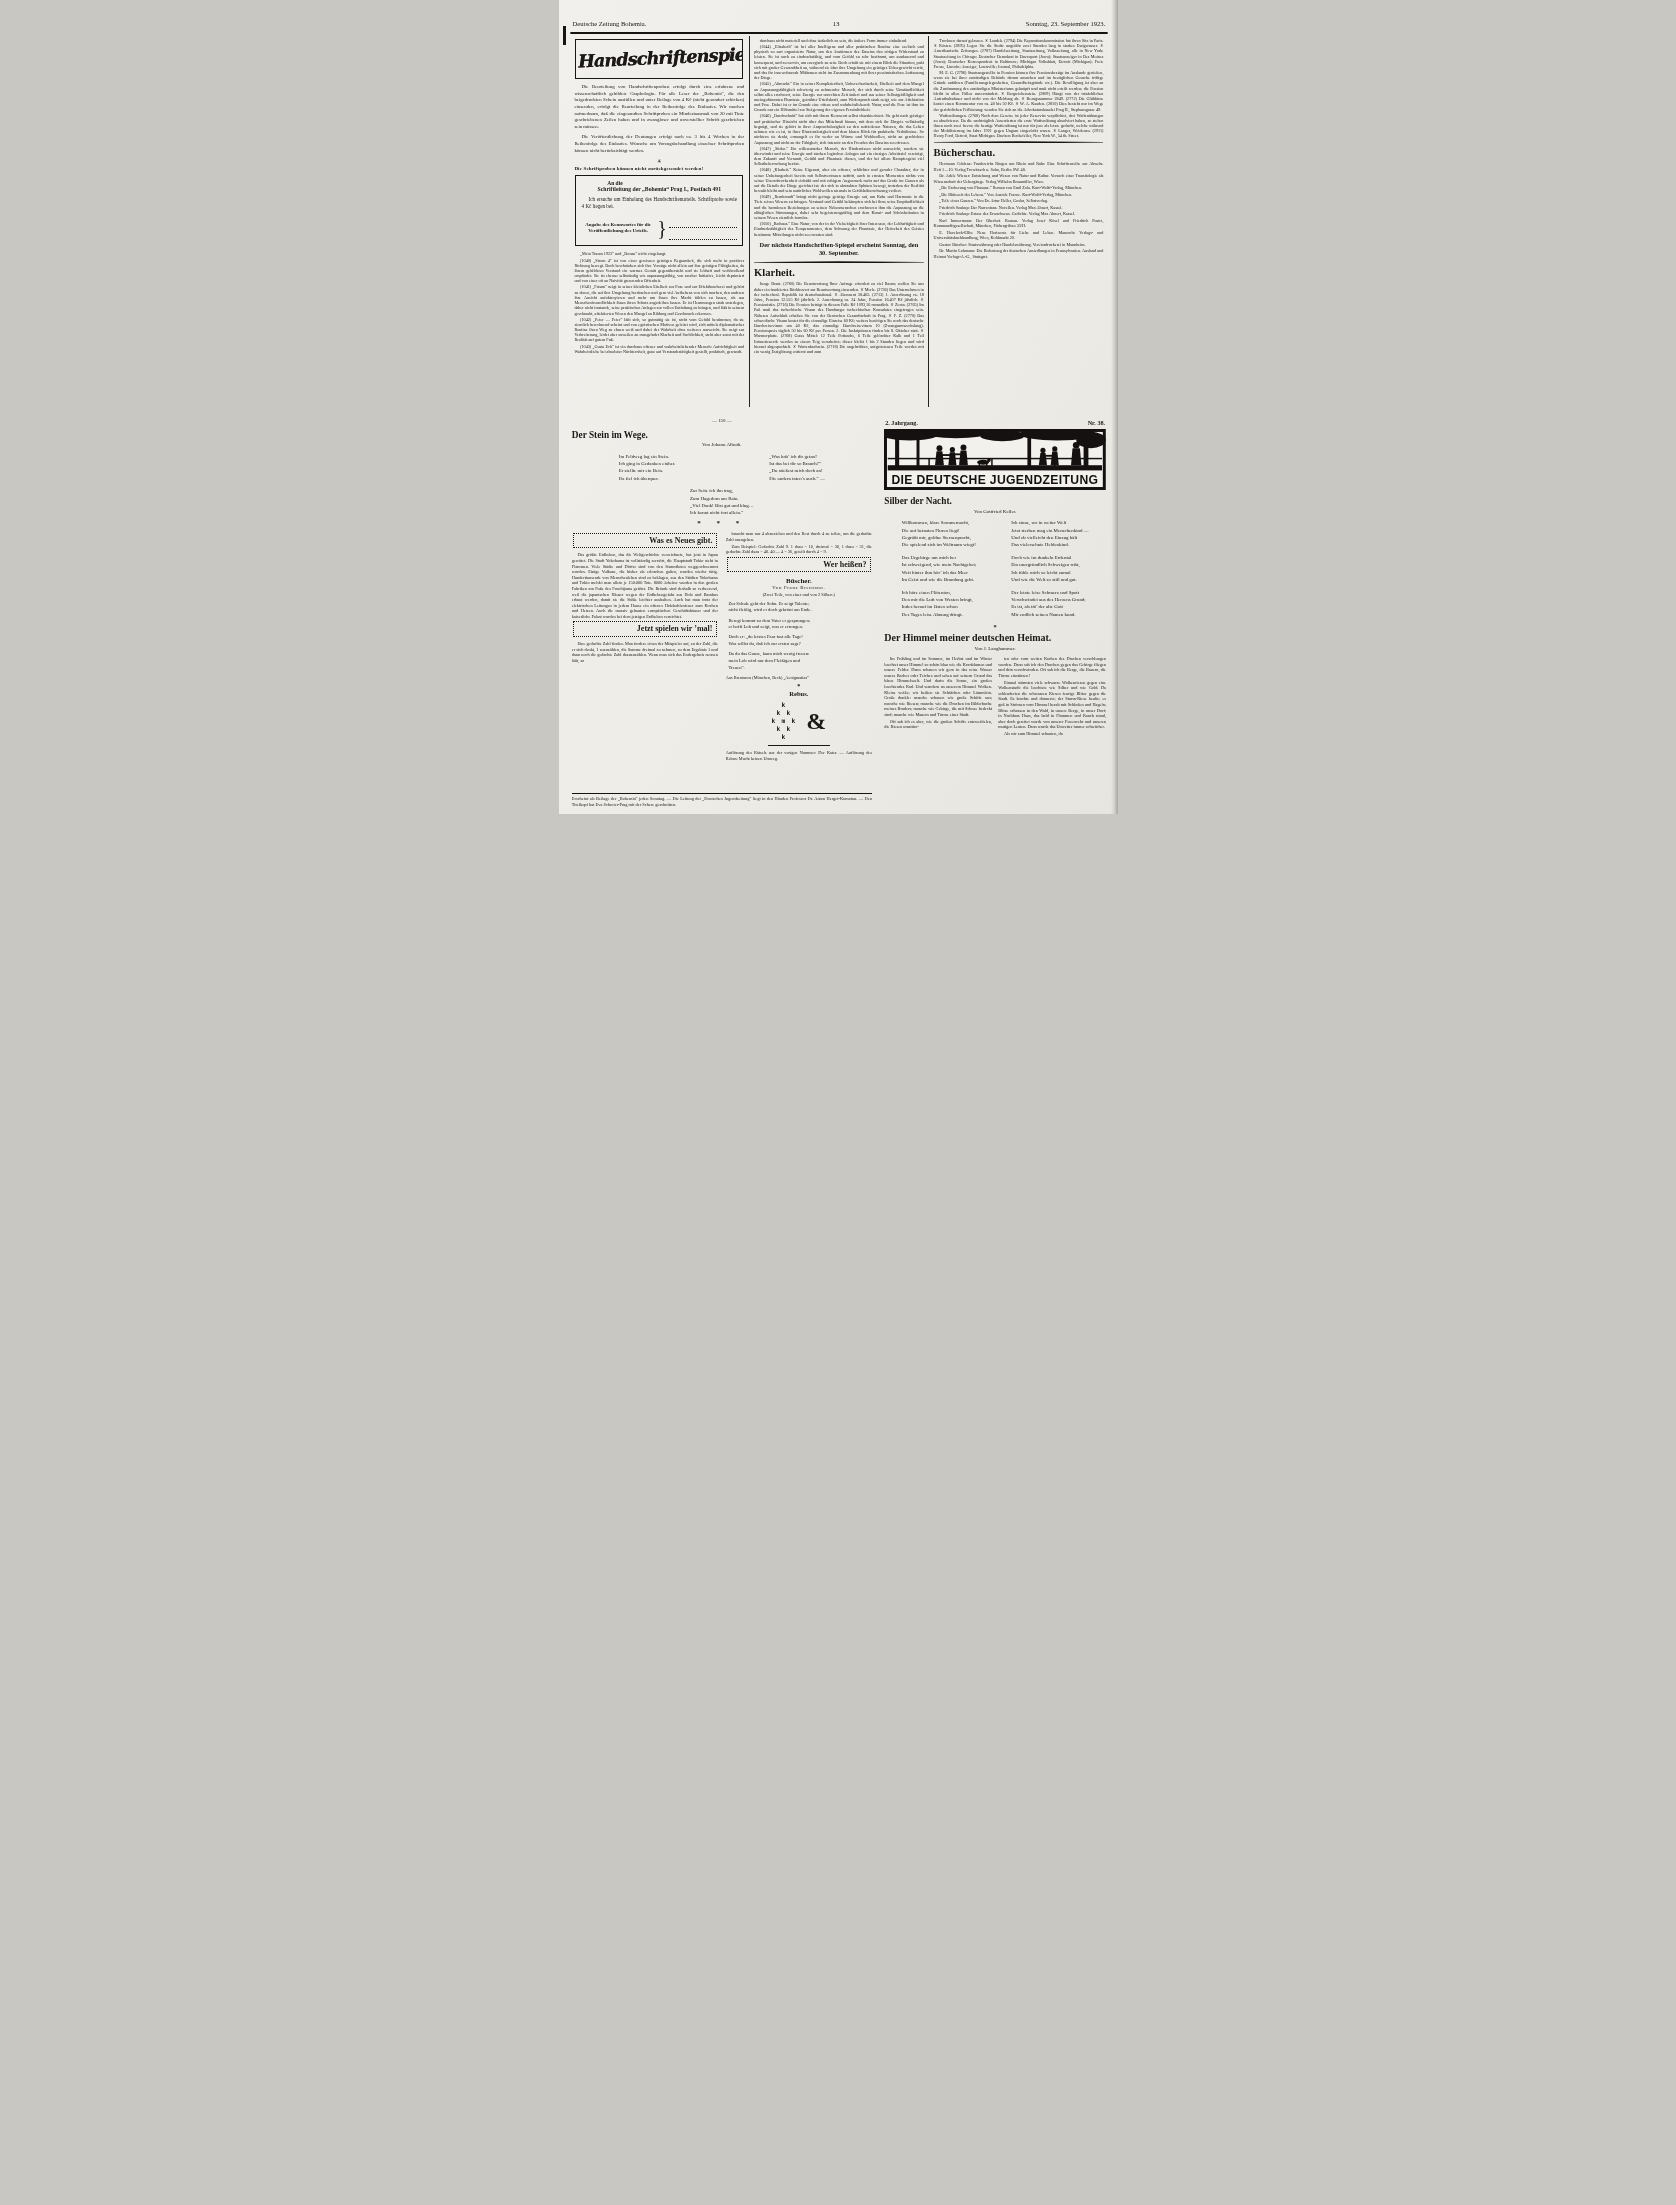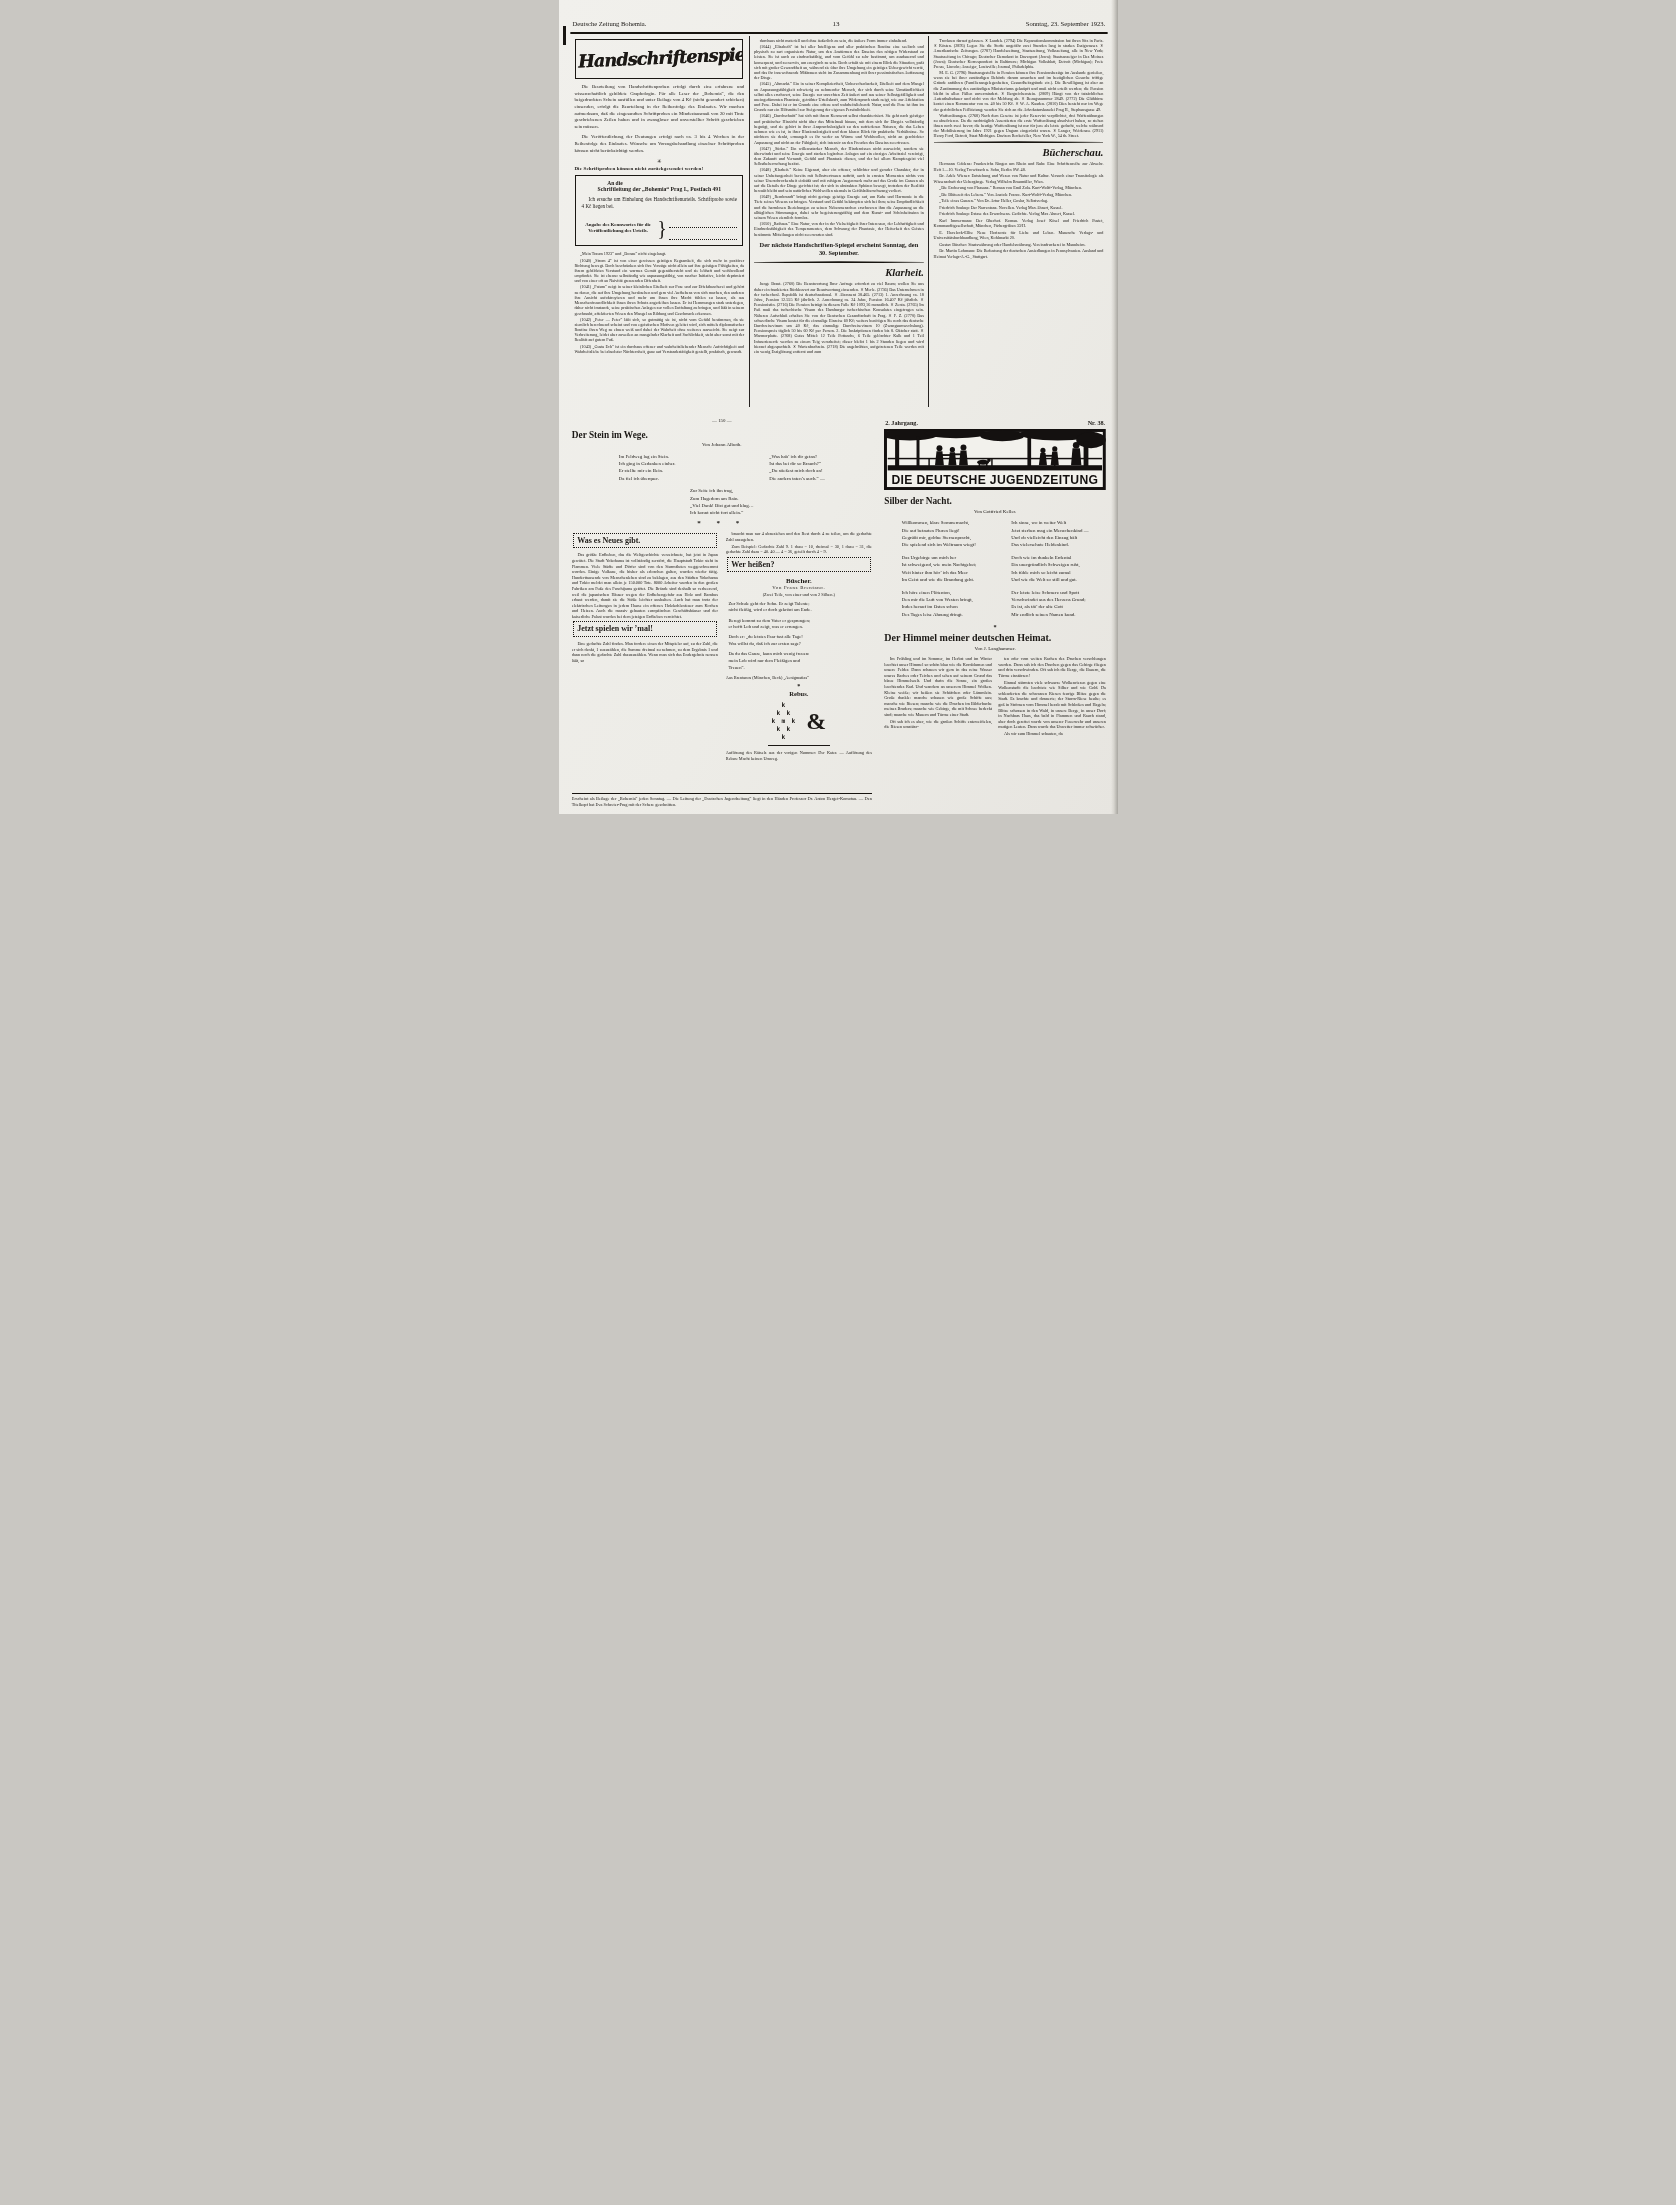--- a/index.html
+++ b/index.html
@@ -33,36 +33,36 @@
   .coupon .addr{font-size:5.7px;font-weight:bold;text-align:center;margin:0.9px 0 3.5px;}
   .coupon .cbody{font-size:5.1px;line-height:1.35;text-indent:7px;margin:0 0 7px;text-align:justify;}
   .kennwort{display:flex;align-items:center;gap:2.6px;}
   .kw-label{font-size:4.9px;font-weight:bold;width:47%;line-height:1.3;text-align:center;}
   .kw-brace{font-size:20px;line-height:0.8;font-weight:normal;}
   .kw-lines{flex:1;}
   .kw-line{border-bottom:1.1px dotted #1c1916;height:10.6px;}
   .center-bold{font-weight:bold;font-size:6.4px;text-align:center;line-height:1.3;margin:4.4px 1.8px 3.5px;}
   .bar{height:2.2px;background:#17140f;margin:2.6px 0 3.5px;
     clip-path:polygon(0 38%,50% 0,100% 38%,100% 62%,50% 100%,0 62%);}
-  .sect-title{font-size:10.6px;font-weight:bold;text-align:right;margin:0.9px 0 3.5px;font-style:italic;}
+  .sect-title{font-size:10.6px;font-weight:bold;text-align:left;margin:0.9px 0 3.5px;}
   .book{font-size:4.2px;line-height:1.26;text-align:justify;text-indent:5.7px;margin:0 0 1.3px;}
   
   .lower{display:flex;margin-top:10.6px;height:390px;overflow:hidden;}
   .lower-left{width:57.5%;padding:0 8px 0 1.8px;display:flex;flex-direction:column;overflow:hidden;}
   .lower-right{width:42.5%;padding:0 1.8px 0 4.4px;overflow:hidden;}
   .pageno{text-align:center;font-size:4.9px;margin:0 0 7px;}
   .poem-title{font-size:9.3px;font-weight:bold;text-align:left;margin:0 0 2.6px;}
   .byline{font-size:5px;text-align:center;margin:0 0 5.3px;}
   .stanza-row{display:flex;justify-content:space-around;margin-bottom:5.3px;}
   .stanza{font-size:4.9px;line-height:1.5;white-space:pre-line;}
   .stanza-center{display:flex;justify-content:center;margin-bottom:2.6px;}
   .stars{text-align:center;font-size:7px;font-weight:bold;letter-spacing:7px;margin:0 0 3.5px;}
   .subcols{display:flex;gap:8px;flex:1;overflow:hidden;}
   .subcol{flex:1;overflow:hidden;min-width:0;}
-  .dotted-box{border:1.8px dotted #1b1714;padding:2.2px 3.5px;margin:1.8px 0.9px 4.4px;text-align:left;}
+  .dotted-box{border:1.8px dotted #1b1714;padding:2.2px 3.5px;margin:1.8px 0.9px 4.4px;text-align:right;}
   .dotted-box .t{font-size:8px;font-weight:bold;}
   .news-p{font-size:4.3px;line-height:1.3;text-align:justify;text-indent:5.7px;margin:0 0 1.8px;}
   .riddle-sub{font-size:7px;font-weight:bold;text-align:center;margin:3.5px 0 0.9px;}
   .riddle-by{font-size:4.8px;text-align:center;letter-spacing:0.7px;margin:0 0 1.8px;}
   .riddle-note{font-size:4.4px;text-align:center;margin:0 0 3.5px;}
   .verse{font-size:4.7px;line-height:1.42;white-space:pre-line;margin:0 0 3.5px 2.6px;}
   .source{font-size:4.3px;margin:1.8px 0 0.9px;}
   .star1{text-align:center;font-size:6.2px;font-weight:bold;margin:1.8px 0;}
   .rebus-title{font-size:6.6px;font-weight:bold;text-align:center;margin:0 0 3.5px;}
   .rebus{display:flex;justify-content:center;align-items:center;gap:9.7px;margin:0 0 3.5px;}

